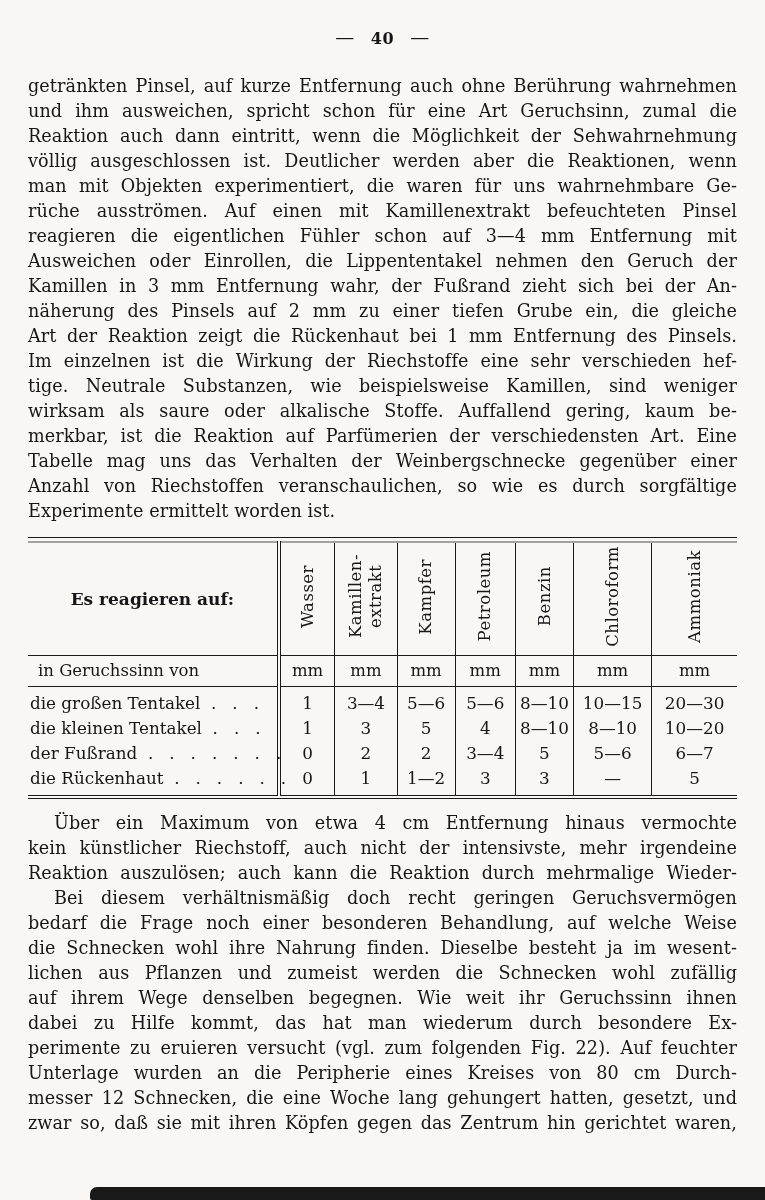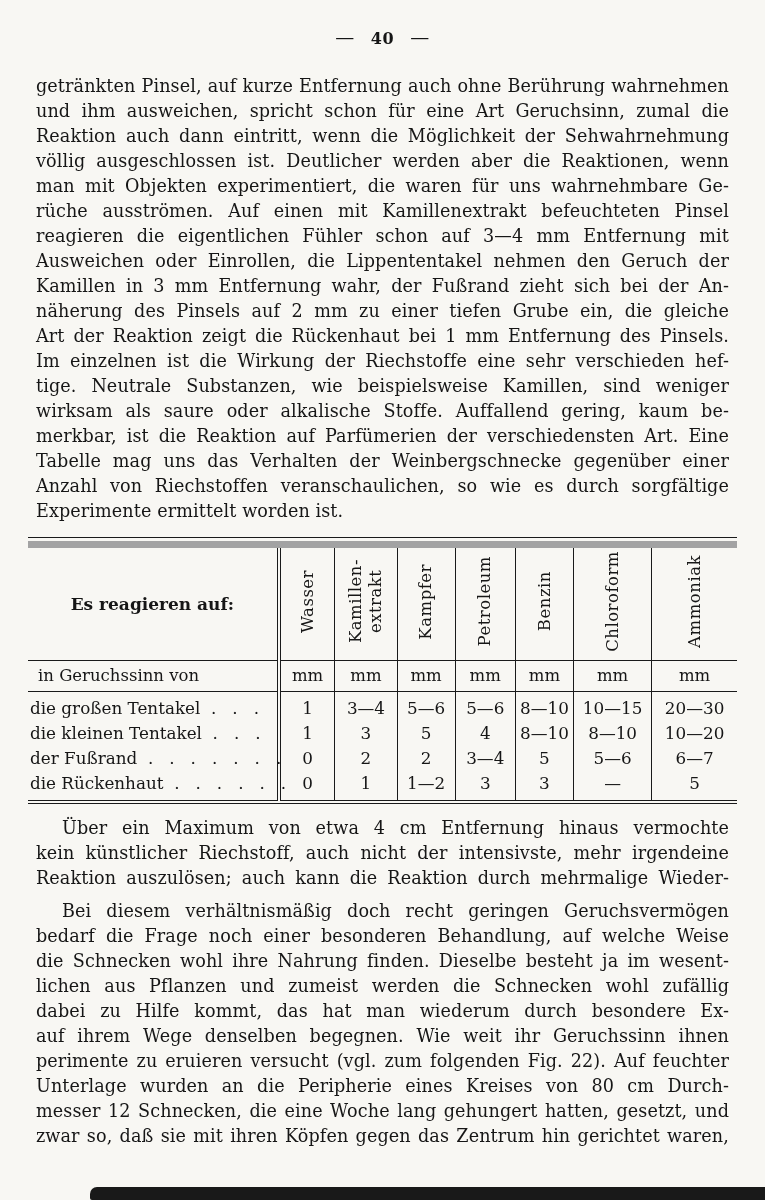--- a/index.html
+++ b/index.html
@@ -12,21 +12,21 @@
     overflow:hidden;
   }
   .page{padding:26px 28px 0 28px;}
   .page-number{
     text-align:center;
     font-size:19px;
     margin:0 0 26px 0;
     letter-spacing:0.5px;
   }
   .page-number .num{font-weight:bold;font-size:16px;margin:0 16px;}
-  .para{margin:8px;}
+  .para{margin:0;}
   .line{
     font-size:17.6px;
     line-height:25px;
     text-align:justify;
     text-align-last:justify;
     letter-spacing:0.1px;
   }
   .line.last{text-align-last:left;}
   .line.indent{padding-left:26px;}
 
@@ -34,21 +34,21 @@
   .table-wrap{
     margin:13px 0 12px 0;
     border-top:1.5px solid #1a1a1a;
     border-bottom:1.5px solid #1a1a1a;
     padding:2.5px 0;
   }
   table{
     width:100%;
     table-layout:fixed;
     border-collapse:collapse;
-    border-top:7px solid #a3a3a3;
+    border-top:2px solid #a3a3a3;
     border-bottom:1px solid #1a1a1a;
   }
   th,td{padding:0;font-weight:normal;}
   .corner{
     font-weight:bold;
     font-size:17px;
     text-align:center;
     vertical-align:middle;
     border-right:4px double #1a1a1a;
     border-bottom:1px solid #1a1a1a;
@@ -222,22 +222,22 @@
       <div class="line indent">Über ein Maximum von etwa 4 cm Entfernung hinaus vermochte</div>
       <div class="line">kein künstlicher Riechstoff, auch nicht der intensivste, mehr irgendeine</div>
       <div class="line">Reaktion auszulösen; auch kann die Reaktion durch mehrmalige Wieder-</div>
     </div>
 
   <div class="para">
       <div class="line indent">Bei diesem verhältnismäßig doch recht geringen Geruchsvermögen</div>
       <div class="line">bedarf die Frage noch einer besonderen Behandlung, auf welche Weise</div>
       <div class="line">die Schnecken wohl ihre Nahrung finden. Dieselbe besteht ja im wesent-</div>
       <div class="line">lichen aus Pflanzen und zumeist werden die Schnecken wohl zufällig</div>
+      <div class="line">auf ihrem Wege denselben begegnen. Wie weit ihr Geruchssinn ihnen</div>
       <div class="line">dabei zu Hilfe kommt, das hat man wiederum durch besondere Ex-</div>
-      <div class="line">auf ihrem Wege denselben begegnen. Wie weit ihr Geruchssinn ihnen</div>
       <div class="line">perimente zu eruieren versucht (vgl. zum folgenden Fig. 22). Auf feuchter</div>
       <div class="line">Unterlage wurden an die Peripherie eines Kreises von 80 cm Durch-</div>
       <div class="line">messer 12 Schnecken, die eine Woche lang gehungert hatten, gesetzt, und</div>
       <div class="line">zwar so, daß sie mit ihren Köpfen gegen das Zentrum hin gerichtet waren,</div>
     </div>
 
 </div>
 
 <div class="scan-strip"></div>
 

